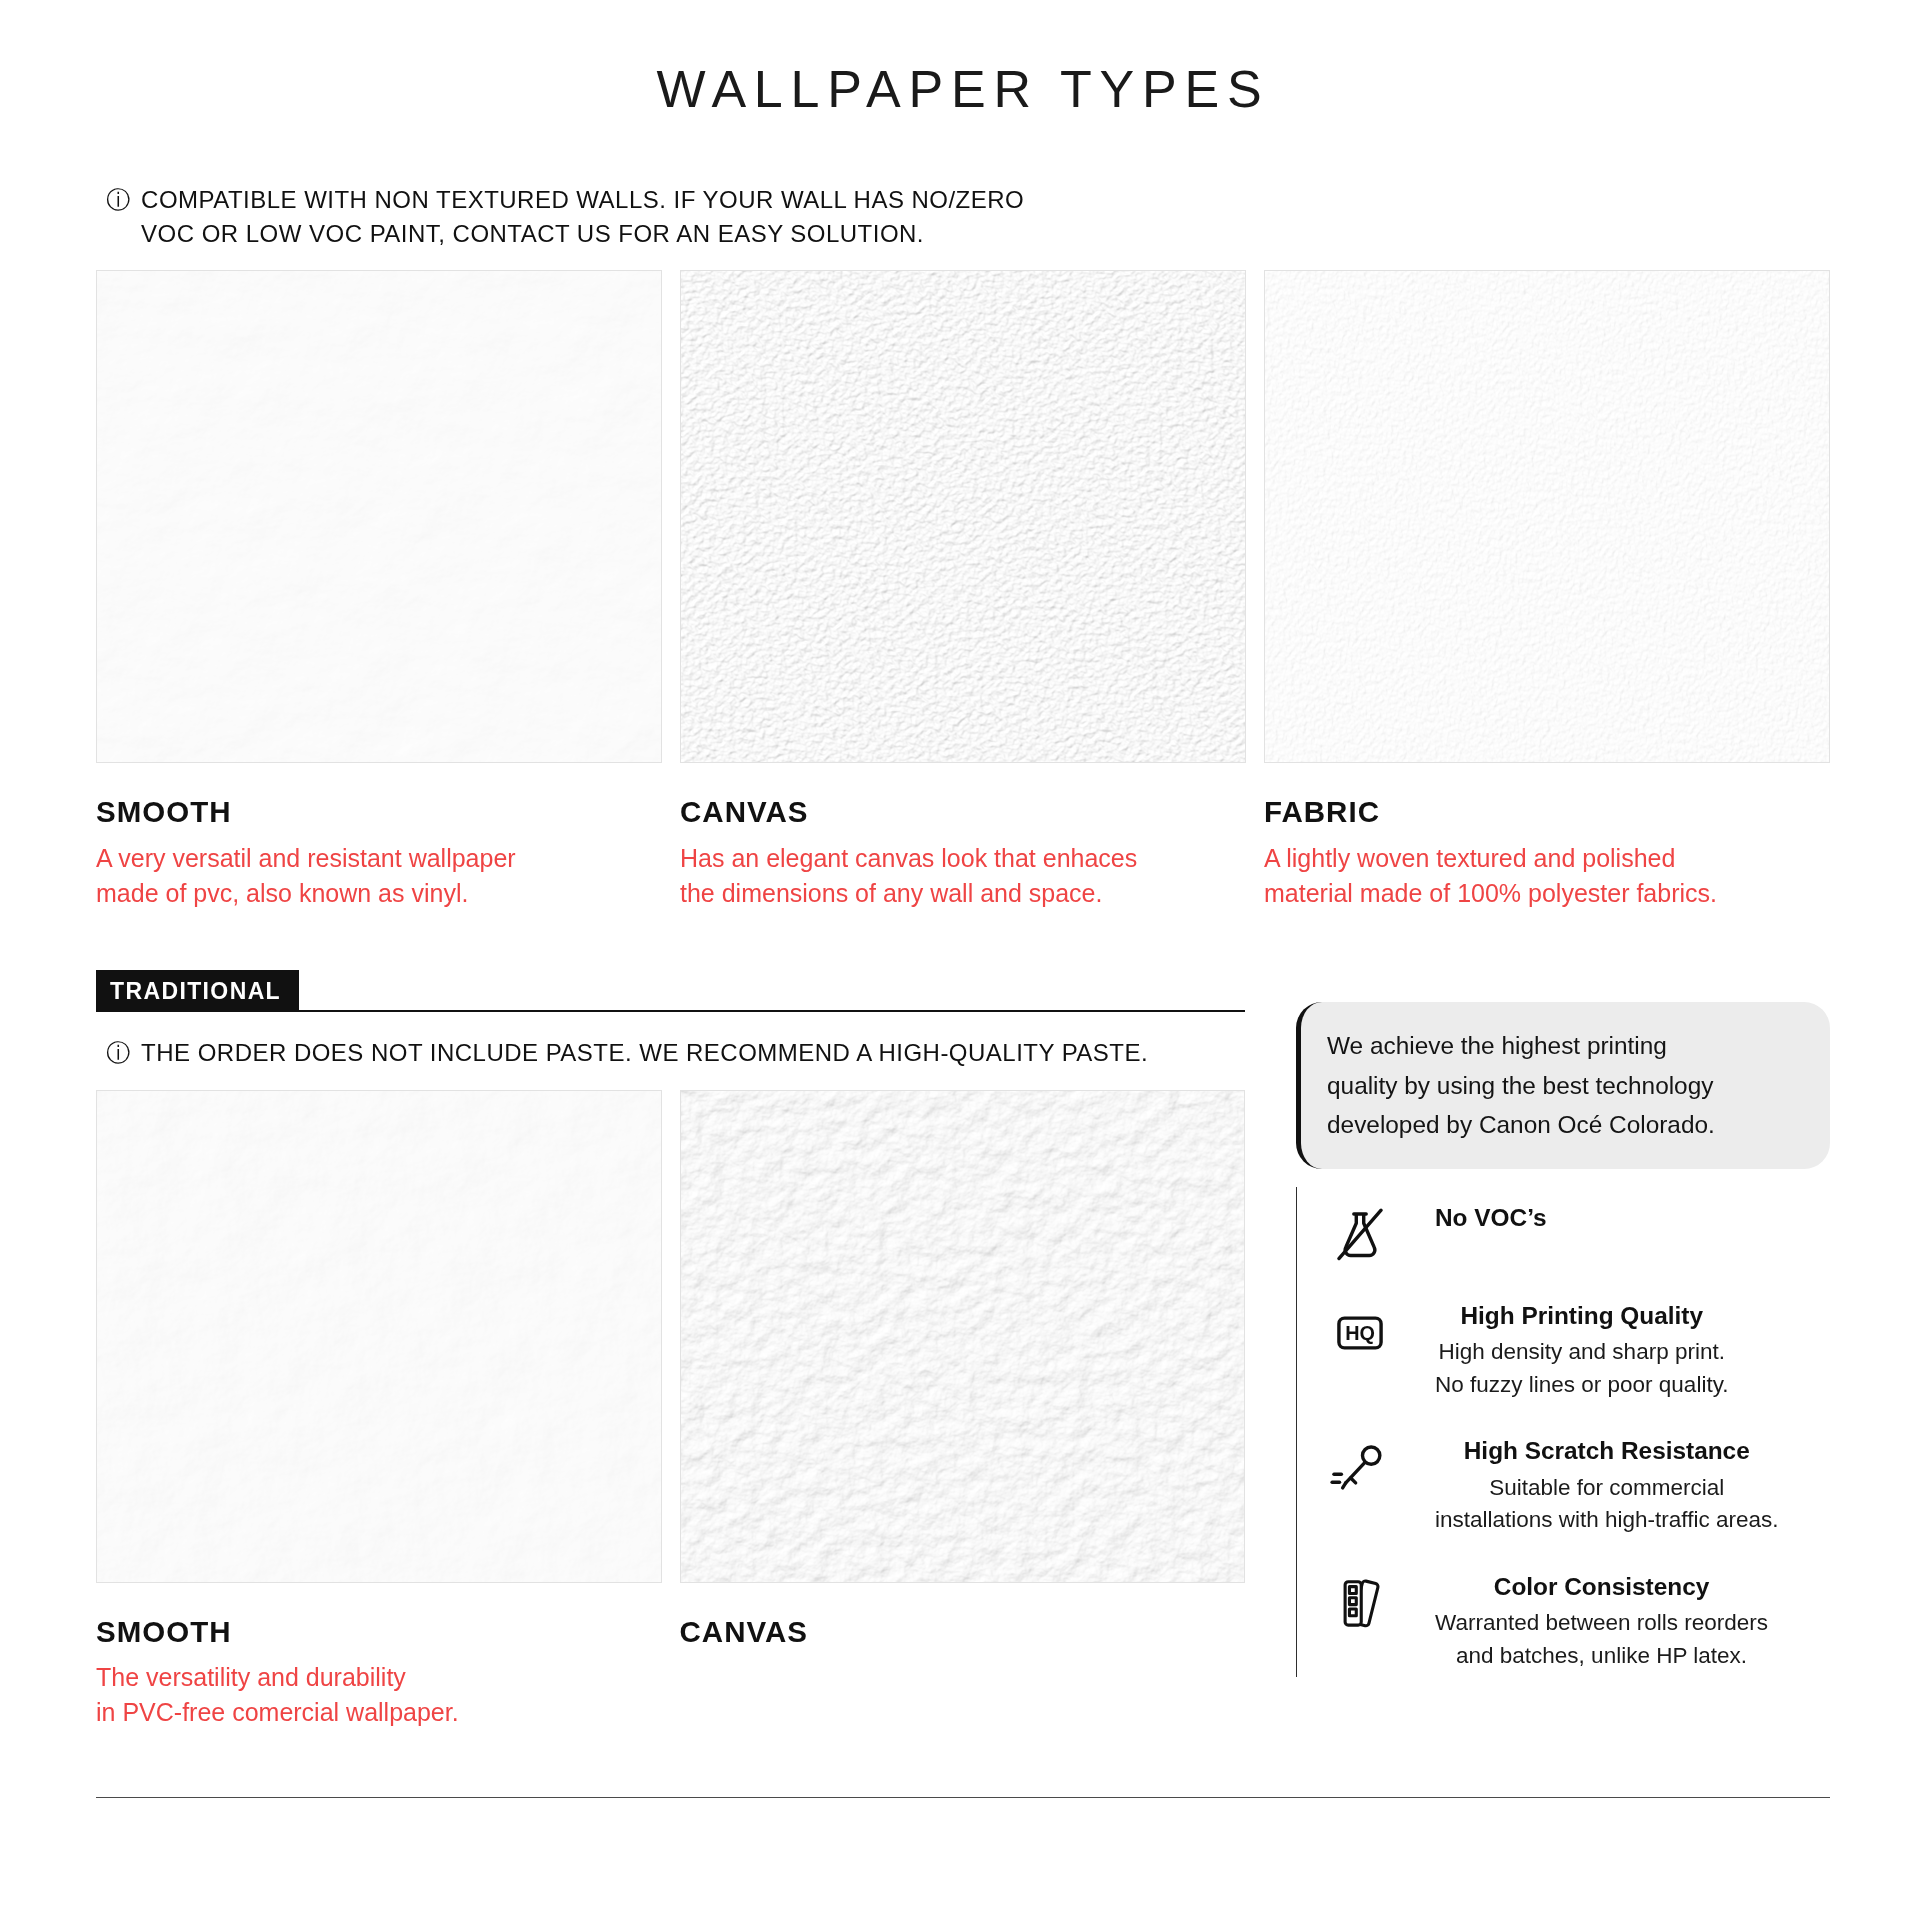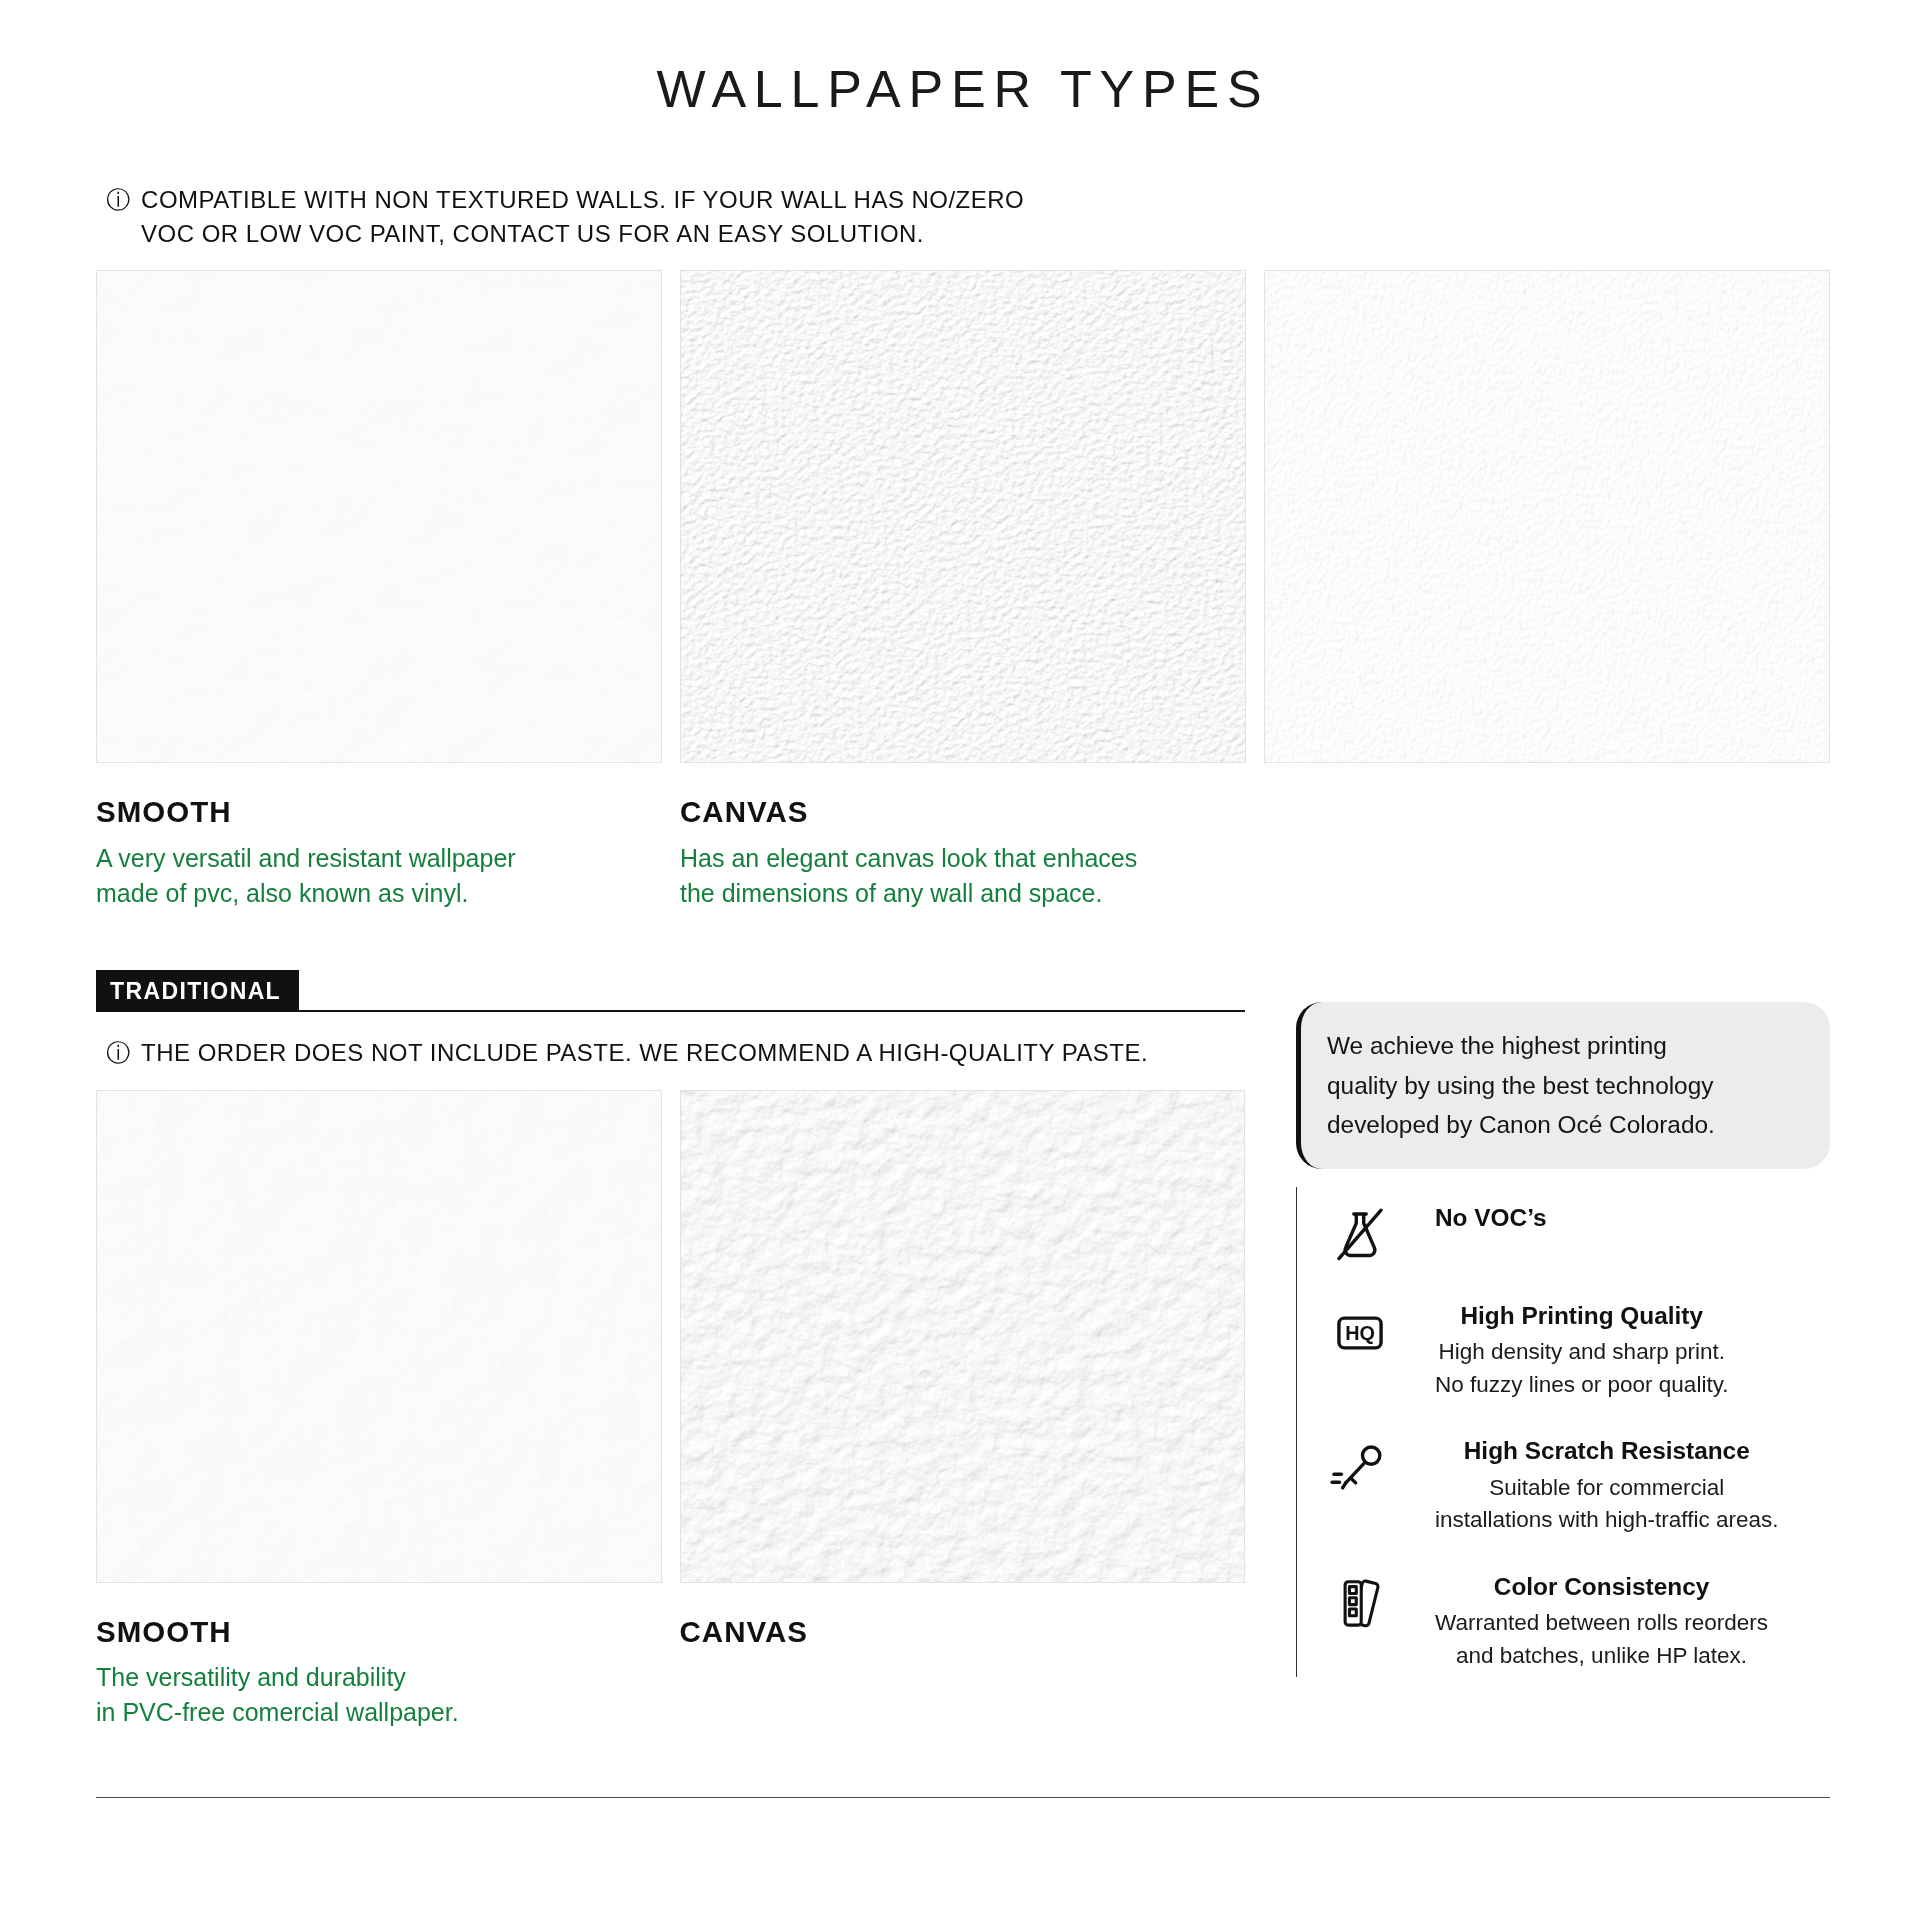--- a/index.html
+++ b/index.html
@@ -79,21 +79,21 @@
   .swatch-name {
     margin: 32px 0 11.6px 0;
     font-size: 29.5px;
     font-weight: 700;
     letter-spacing: 0.035em;
   }
   .swatch-desc {
     margin: 0;
     font-size: 25px;
     line-height: 1.4;
-    color: #15803d;
+    color: #ef4444;
     white-space: pre-line;
   }
 
   
   .bottom-section {
     display: flex;
     gap: 51px;
     margin-top: 59px;
   }
   .left-col { width: 1149px; flex: none; }
@@ -207,20 +207,25 @@
           <svg viewBox="0 0 881 765" preserveAspectRatio="none" aria-hidden="true">
             <filter id="f-fabric" x="-5%" y="-5%" width="110%" height="110%">
               <feTurbulence type="fractalNoise" baseFrequency="0.16 0.12" numOctaves="2" seed="8" result="n"></feTurbulence>
               <feDiffuseLighting in="n" lighting-color="#ffffff" surfaceScale="1.2">
                 <feDistantLight azimuth="235" elevation="76"></feDistantLight>
               </feDiffuseLighting>
             </filter>
             <rect width="881" height="765" filter="url(#f-fabric)"></rect>
           </svg>
         </div>
+        <figcaption>
+          <h3 class="swatch-name">FABRIC</h3>
+          <p class="swatch-desc">A lightly woven textured and polished
+material made of 100% polyester fabrics.</p>
+        </figcaption>
       </figure>
 
     </div>
   </section>
 
   <div class="bottom-section">
 
     <section class="left-col">
       <div class="section-header">
         <span class="badge">TRADITIONAL</span>

